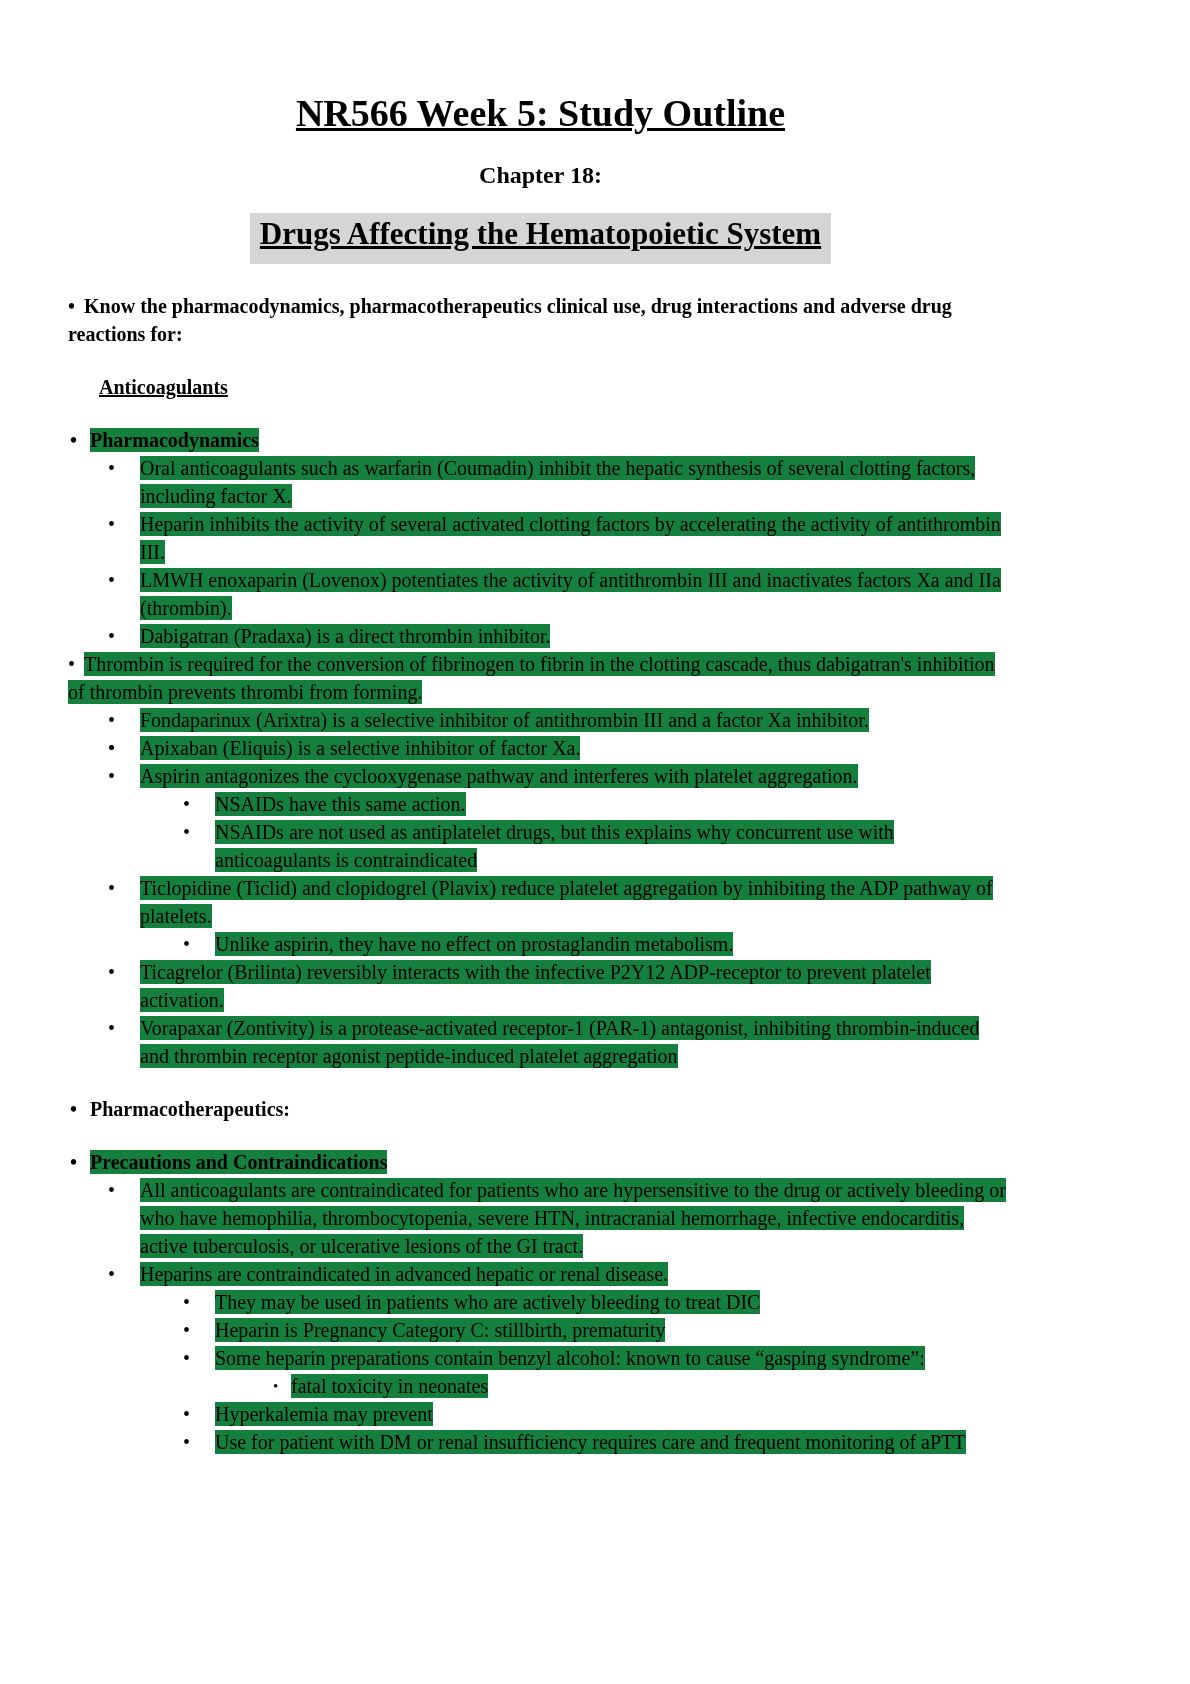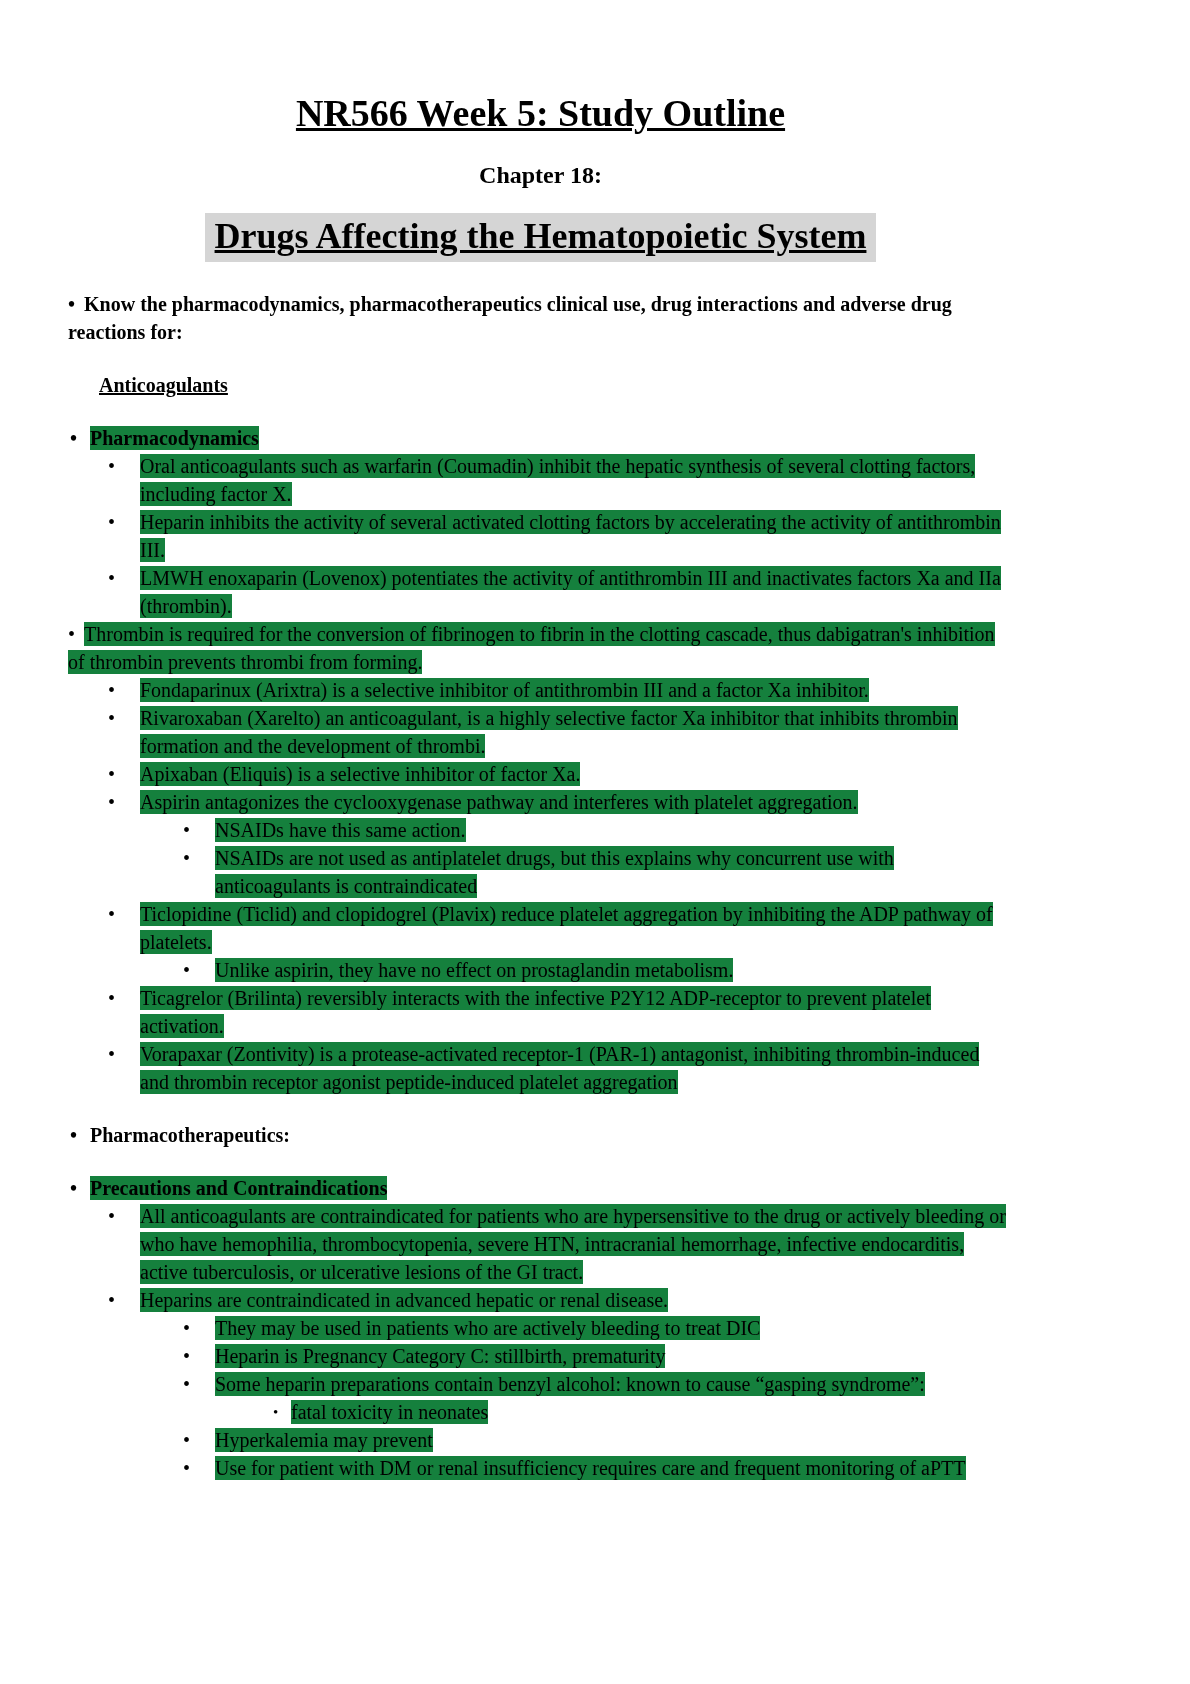--- a/index.html
+++ b/index.html
@@ -18,23 +18,23 @@
     text-decoration:underline;text-decoration-thickness:3px;
     margin:0;
   }
   .h2{
     font-size:24px;font-weight:bold;line-height:1.15;
     margin:26px 0 0 0;
   }
   .h3wrap{margin:24px 0 0 0;}
   .h3{
     display:inline-block;
-    font-size:36px;font-weight:bold;line-height:1.15;
+    font-size:31px;font-weight:bold;line-height:1.15;
     text-decoration:underline;text-decoration-thickness:3px;
-    padding:3px 10px 4px 10px;
+    padding:3px 10px 12px 10px;
   }
   .outline{margin-top:28px;}
   .item{
     position:relative;
     font-size:20px;line-height:28px;
     margin:0;
   }
   .item.gap{margin-top:25px;}
   .item.bold{font-weight:bold;}
   .item.underline .txt{text-decoration:underline;text-decoration-thickness:2px;margin-left:31px;}
@@ -63,24 +63,24 @@
     </div>
   </div>
 
   <div class="outline" id="outline">
       <div class="item l0 flush bold"><span class="b">•</span><span class="txt">Know the pharmacodynamics, pharmacotherapeutics clinical use, drug interactions and adverse drug reactions for:</span></div>
       <div class="item l0 flush bold underline gap"><span class="txt">Anticoagulants</span></div>
       <div class="item l0 bold hl gap"><span class="b">•</span><span class="txt">Pharmacodynamics</span></div>
       <div class="item l1 hl"><span class="b">•</span><span class="txt">Oral anticoagulants such as warfarin (Coumadin) inhibit the hepatic synthesis of several clotting factors, including factor X.</span></div>
       <div class="item l1 hl"><span class="b">•</span><span class="txt">Heparin inhibits the activity of several activated clotting factors by accelerating the activity of antithrombin III.</span></div>
       <div class="item l1 hl"><span class="b">•</span><span class="txt">LMWH enoxaparin (Lovenox) potentiates the activity of antithrombin III and inactivates factors Xa and IIa (thrombin).</span></div>
-      <div class="item l1 hl"><span class="b">•</span></div>
+      <div class="item l1 hl"><span class="b">•</span><span class="txt">Dabigatran (Pradaxa) is a direct thrombin inhibitor.</span></div>
       <div class="item l0 flush hl"><span class="b">•</span><span class="txt">Thrombin is required for the conversion of fibrinogen to fibrin in the clotting cascade, thus dabigatran's inhibition of thrombin prevents thrombi from forming.</span></div>
       <div class="item l1 hl"><span class="b">•</span><span class="txt">Fondaparinux (Arixtra) is a selective inhibitor of antithrombin III and a factor Xa inhibitor.</span></div>
-      <div class="item l1 hl"><span class="b">•</span><span class="txt">Rivaroxaban (Xarelto) an anticoagulant, is a highly selective factor Xa inhibitor that inhibits thrombin formation and the development of thrombi.</span></div>
+      <div class="item l1 hl"><span class="b">•</span></div>
       <div class="item l1 hl"><span class="b">•</span><span class="txt">Apixaban (Eliquis) is a selective inhibitor of factor Xa.</span></div>
       <div class="item l1 hl"><span class="b">•</span><span class="txt">Aspirin antagonizes the cyclooxygenase pathway and interferes with platelet aggregation.</span></div>
       <div class="item l2 hl"><span class="b">•</span><span class="txt">NSAIDs have this same action.</span></div>
       <div class="item l2 hl"><span class="b">•</span><span class="txt">NSAIDs are not used as antiplatelet drugs, but this explains why concurrent use with anticoagulants is contraindicated</span></div>
       <div class="item l1 hl"><span class="b">•</span><span class="txt">Ticlopidine (Ticlid) and clopidogrel (Plavix) reduce platelet aggregation by inhibiting the ADP pathway of platelets.</span></div>
       <div class="item l2 hl"><span class="b">•</span><span class="txt">Unlike aspirin, they have no effect on prostaglandin metabolism.</span></div>
       <div class="item l1 hl"><span class="b">•</span><span class="txt">Ticagrelor (Brilinta) reversibly interacts with the infective P2Y12 ADP-receptor to prevent platelet activation.</span></div>
       <div class="item l1 hl"><span class="b">•</span><span class="txt">Vorapaxar (Zontivity) is a protease-activated receptor-1 (PAR-1) antagonist, inhibiting thrombin-induced and thrombin receptor agonist peptide-induced platelet aggregation</span></div>
       <div class="item l0 bold gap"><span class="b">•</span><span class="txt">Pharmacotherapeutics:</span></div>
       <div class="item l0 bold hl gap"><span class="b">•</span><span class="txt">Precautions and Contraindications</span></div>

